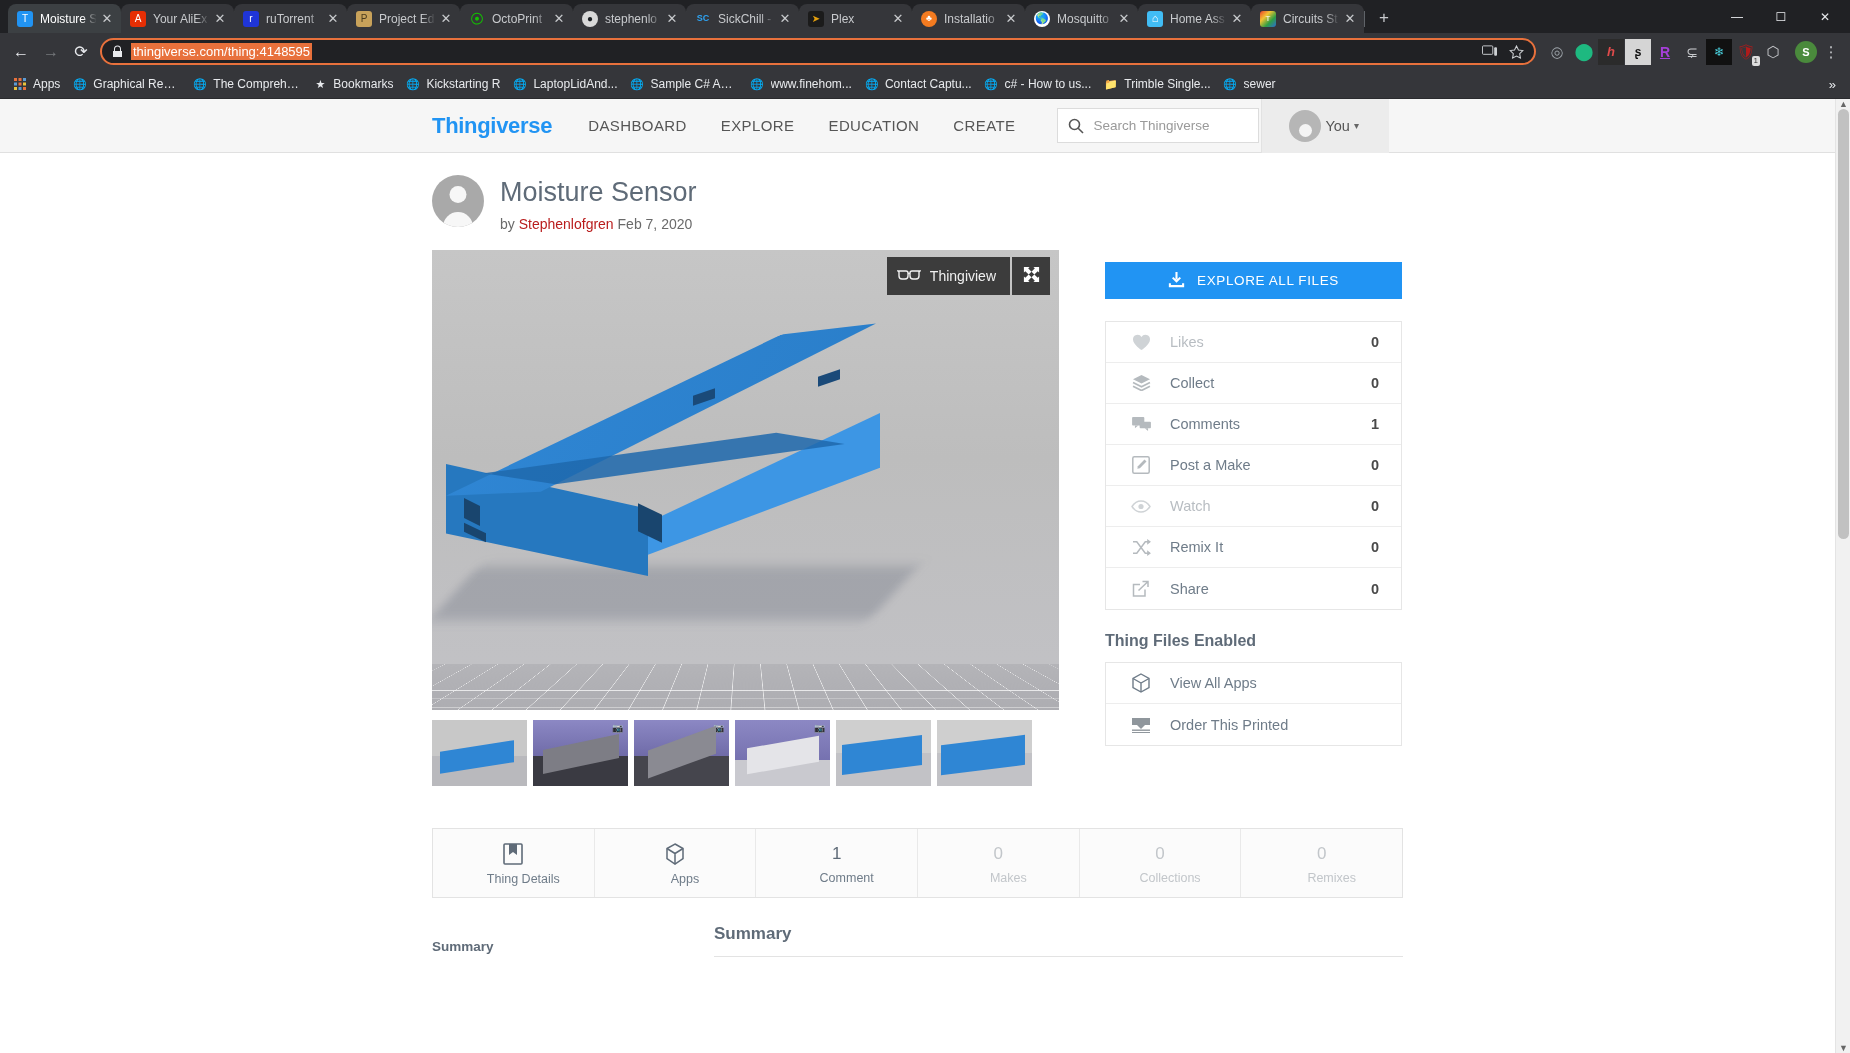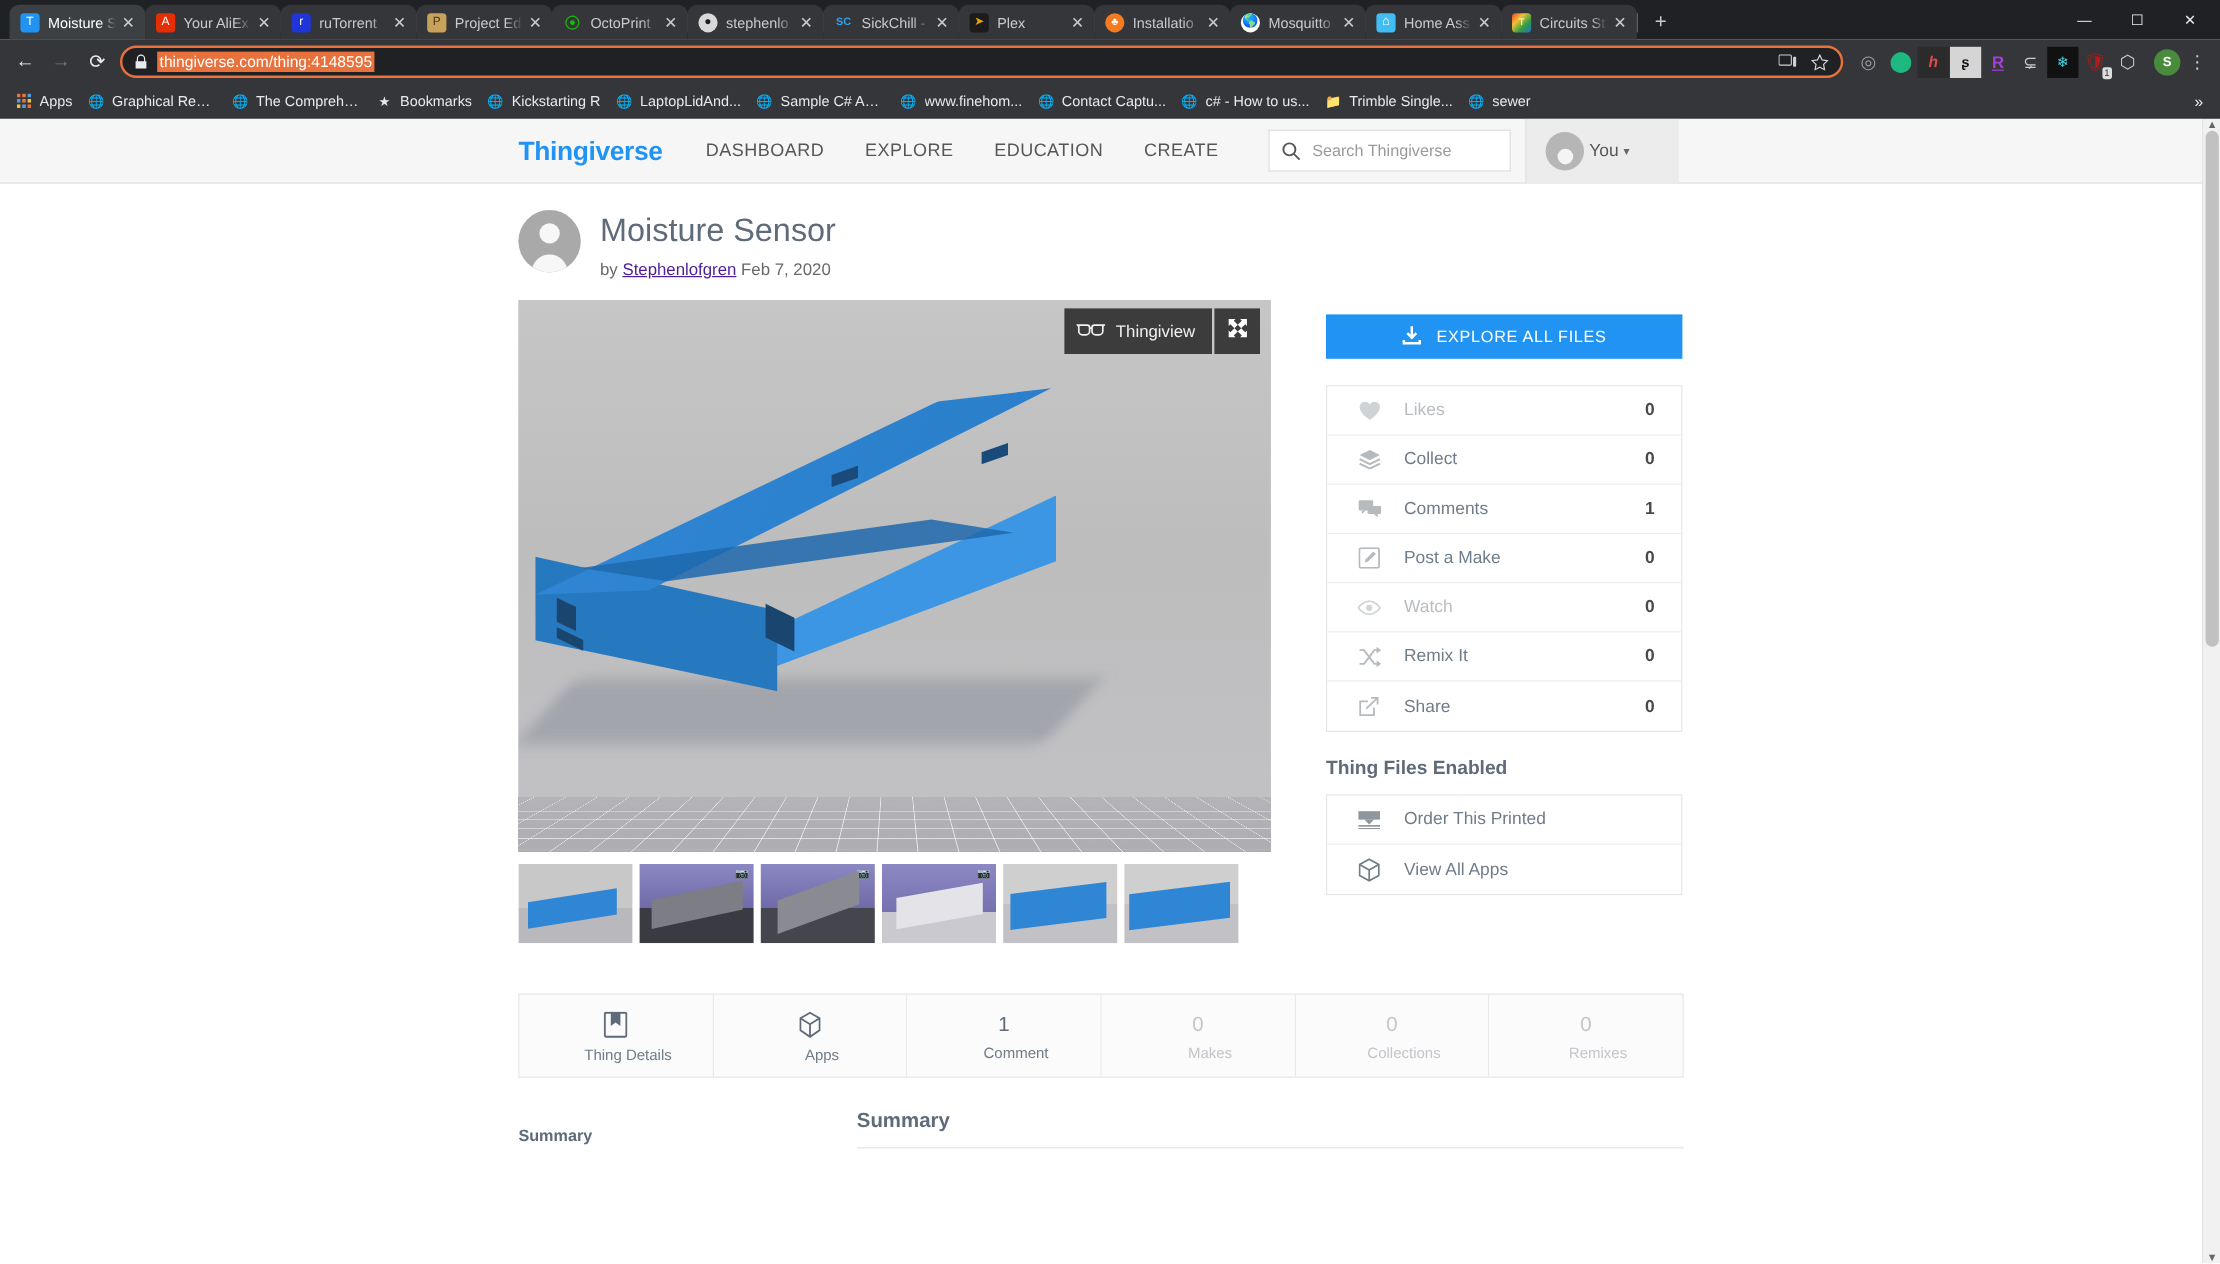--- a/index.html
+++ b/index.html
@@ -220,26 +220,26 @@
     width: 202px;
     height: 35px;
     background: #ffffff;
     border: 1px solid #dcdcdc;
     display: flex; align-items: center;
     padding: 0 10px;
   }
   .tv-search .mag { width: 16px; height: 16px; margin-right: 9px; flex: 0 0 16px; }
   .tv-search .ph { color: #9a9a9a; font-size: 13.5px; }
   .tv-user {
-    margin-left: 12px;
+    margin-left: 2px;
     width: 128px;
     height: 54px;
     background: #ececec;
     display: flex; align-items: center;
-    padding-left: 16px;
+    padding-left: 27px;
     gap: 4px;
     border-left: 1px solid #e2e2e2;
   }
   .tv-user .avatar {
     width: 32px; height: 32px;
     border-radius: 50%;
     background: #b6b6b6;
     display:flex;align-items:flex-end;justify-content:center;
     overflow:hidden;
   }
@@ -260,21 +260,21 @@
   .thing-avatar .h { position:absolute; left:50%; top:11px; transform:translateX(-50%); width:17px;height:17px;border-radius:50%; background:#f7f7f7;}
   .thing-avatar .b { position:absolute; left:50%; bottom:-5px; transform:translateX(-50%); width:30px;height:20px;border-radius:15px 15px 0 0; background:#f7f7f7;}
   .titleblock h1 {
     font-size: 27px;
     font-weight: normal;
     color: #5f6b78;
     line-height: 34px;
     margin-bottom: 7px;
   }
   .byline { font-size: 14px; color: #6a6a6a; }
-  .byline a { color: #4c1d95; text-decoration: underline; }
+  .byline a { color: #b91c1c; }
 
   .content { display: flex; padding-left: 432px; margin-top: 18px; gap: 46px; }
   .leftcol { width: 627px; flex: 0 0 627px; }
   .rightcol { width: 297px; flex: 0 0 297px; }
 
   .viewerbox {
     width: 627px; height: 460px;
     background: #c3c3c3;
     position: relative;
     overflow: hidden;
@@ -844,37 +844,37 @@
                 </span>
                 <span class="slabel">Share</span>
                 <span class="svalue">0</span>
               </div>
             </div>
 
             <div class="apps-title">Thing Files Enabled</div>
             <div class="applist">
               <div class="approw">
                 <span class="aicon">
+                  <svg width="18" height="20" viewBox="0 0 18 20">
+                      <path d="M9 1l8 4.5v9L9 19 1 14.5v-9z" fill="none" stroke="#6f7c89" stroke-width="1.4"></path>
+                      <path d="M1 5.5L9 10l8-4.5M9 10v9" fill="none" stroke="#6f7c89" stroke-width="1.4"></path>
+                    </svg>
+                </span>
+                <span class="alabel">View All Apps</span>
+              </div>
+              <div class="approw">
+                <span class="aicon">
                   <svg width="20" height="16" viewBox="0 0 20 16">
                       <rect x="1" y="1" width="18" height="7" fill="#8f969c"></rect>
                       <path d="M6 8l4 4 4-4z" fill="#8f969c"></path>
                       <rect x="1" y="12.5" width="18" height="1.4" fill="#8f969c"></rect>
                       <rect x="1" y="15" width="18" height="1" fill="#8f969c"></rect>
                     </svg>
                 </span>
                 <span class="alabel">Order This Printed</span>
-              </div>
-              <div class="approw">
-                <span class="aicon">
-                  <svg width="18" height="20" viewBox="0 0 18 20">
-                      <path d="M9 1l8 4.5v9L9 19 1 14.5v-9z" fill="none" stroke="#6f7c89" stroke-width="1.4"></path>
-                      <path d="M1 5.5L9 10l8-4.5M9 10v9" fill="none" stroke="#6f7c89" stroke-width="1.4"></path>
-                    </svg>
-                </span>
-                <span class="alabel">View All Apps</span>
               </div>
             </div>
           </div>
         </div>
 
         <div class="tabsrow">
           <div class="thingtab">
             <span class="tt-icon">
               <svg width="20" height="22" viewBox="0 0 20 22">
                   <rect x="1" y="1" width="18" height="20" rx="1" fill="none" stroke="#5f6b78" stroke-width="1.6"></rect>

